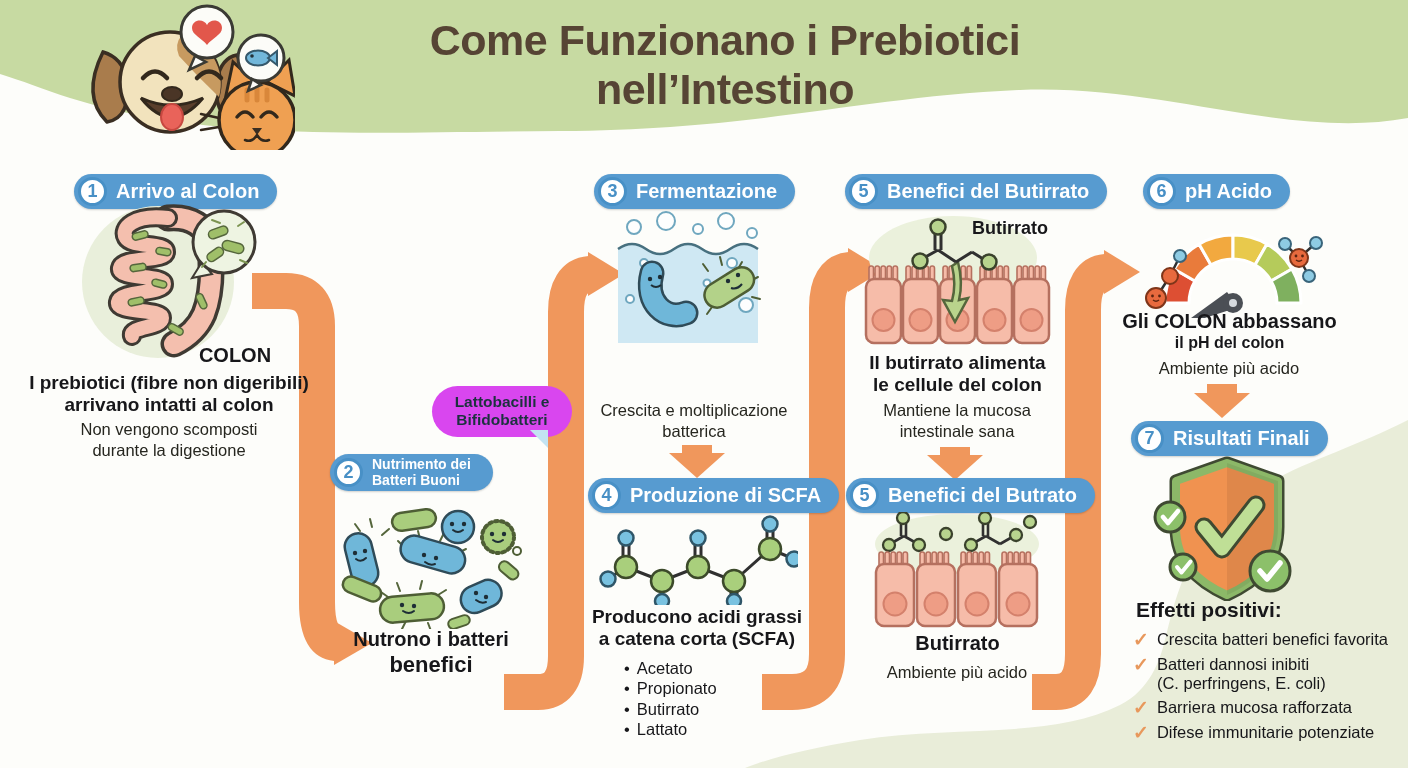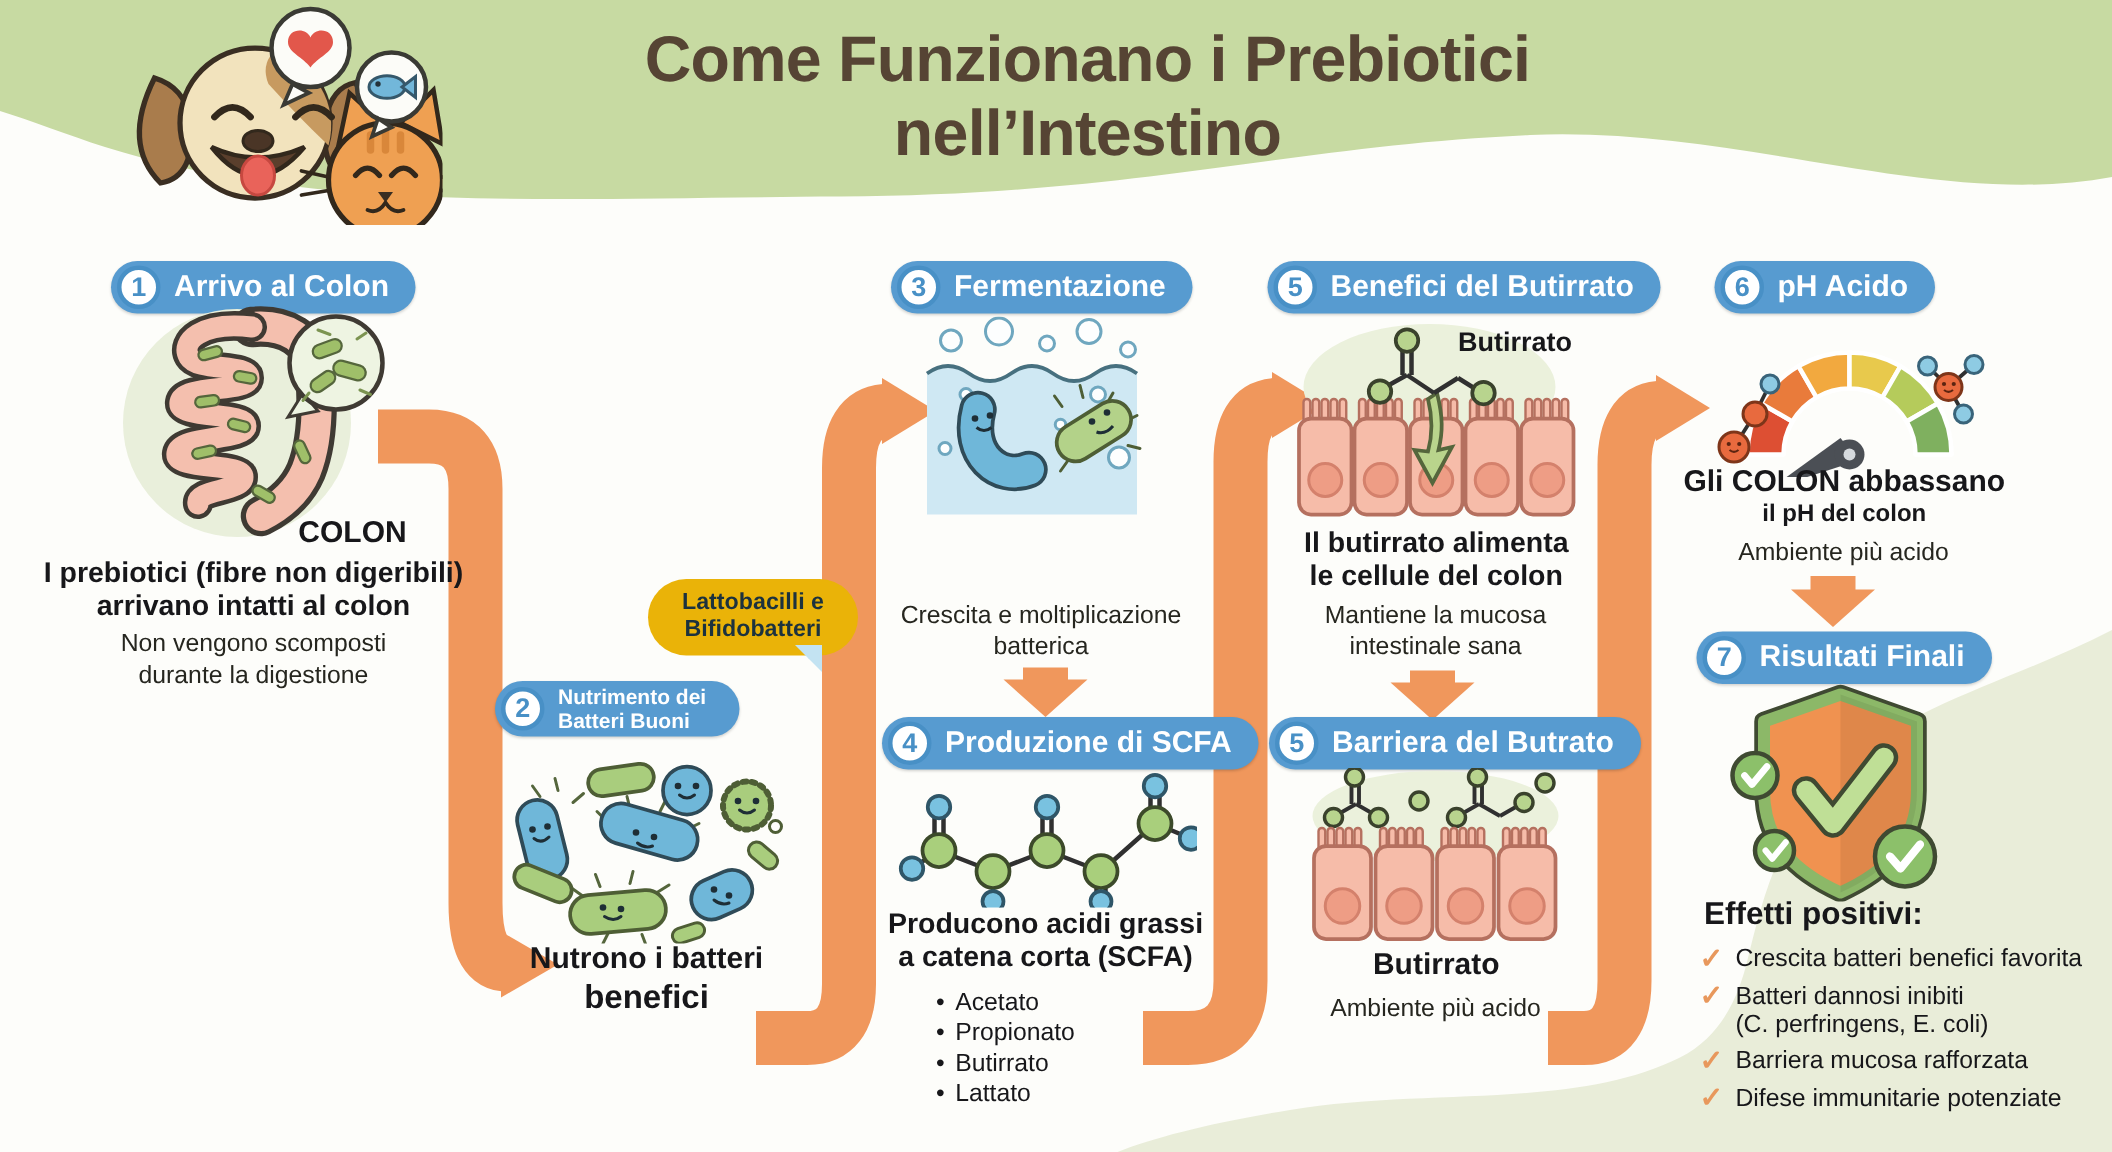--- a/index.html
+++ b/index.html
@@ -15,21 +15,21 @@
          border:3px solid #4890c6;display:flex;align-items:center;justify-content:center;
          font-size:18px;font-weight:700;box-sizing:border-box;flex:none;}
   .pill .lbl{font-size:20px;white-space:nowrap;line-height:1.05;}
   .pill .lbl2{font-size:14px;text-align:left;line-height:1.12;white-space:nowrap;}
   
   .title{font-size:43px;font-weight:700;color:#564434;letter-spacing:-.5px;text-align:center;}
   .bold-text{font-weight:700;font-size:19px;color:#17171a;line-height:1.18;text-align:center;}
   .sub-text{font-size:16.5px;color:#26261f;line-height:1.25;text-align:center;}
   .organ-label{font-weight:700;font-size:20px;color:#17171a;text-align:center;}
   .mol-label{font-weight:700;font-size:18px;color:#17171a;}
-  .bubble{position:absolute;background:#eab308;border-radius:26px;padding:7px 14px;text-align:center;
+  .bubble{position:absolute;background:#d946ef;border-radius:26px;padding:7px 14px;text-align:center;
           font-weight:700;font-size:15.5px;color:#1c323e;line-height:1.18;}
   .bubble::after{content:"";position:absolute;bottom:-11px;right:24px;border:9px solid transparent;
           border-top-color:#c3e3f2;border-right-color:#c3e3f2;}
   
   .bullets{font-size:16.5px;color:#17171a;line-height:1.24;}
   .bullets .row{display:flex;gap:7px;}
   
   .check-head{font-weight:700;font-size:21px;color:#17171a;}
   .checks{display:flex;flex-direction:column;gap:6px;font-size:16.5px;color:#17171a;line-height:1.13;}
   .checks .row{display:flex;gap:8px;align-items:flex-start;}
@@ -383,21 +383,21 @@
     <div class="bold-text">Il butirrato alimenta</div>
     <div class="bold-text">le cellule del colon</div>
   </div>
   <div class="abs" style="left:852px;top:400px;width:210px">
     <div class="sub-text">Mantiene la mucosa</div>
     <div class="sub-text">intestinale sana</div>
   </div>
 
   <div class="pill" style="left:846px;top:478px">
     <span class="badge">5</span>
-    <span class="lbl">Barriera del Butrato</span>
+    <span class="lbl">Benefici del Butrato</span>
   </div>
   <svg class="abs" style="left:870px;top:512px" width="175" height="118" viewBox="0 0 175 118">
     <ellipse cx="87" cy="32" rx="82" ry="30" fill="#ebf1dc"></ellipse>
     <g>
       <g stroke="#303030" stroke-width="2.6" fill="none">
         <path d="M31 24 L31 8 M36 24 L36 8"></path>
         <path d="M34 24 L20 32 M34 24 L48 32"></path>
         <path d="M113 24 L113 8 M118 24 L118 8"></path>
         <path d="M116 24 L102 32 M116 24 L130 32 M130 32 L144 24"></path>
       </g>

